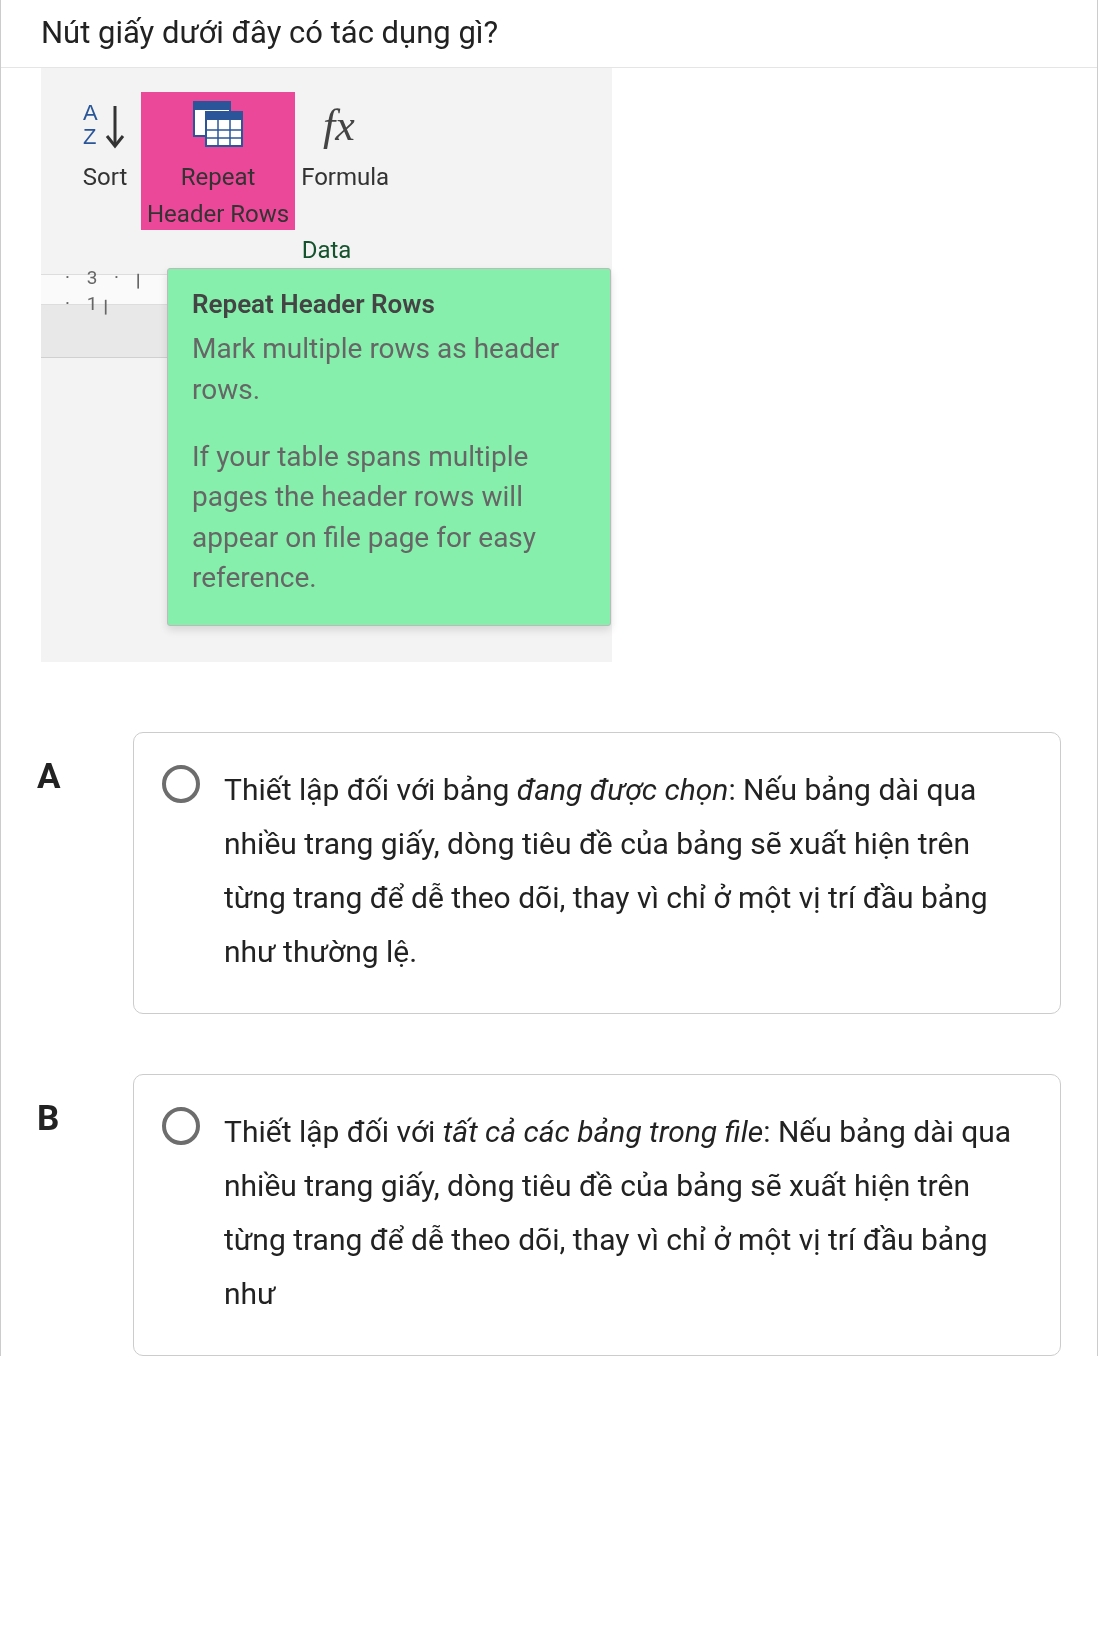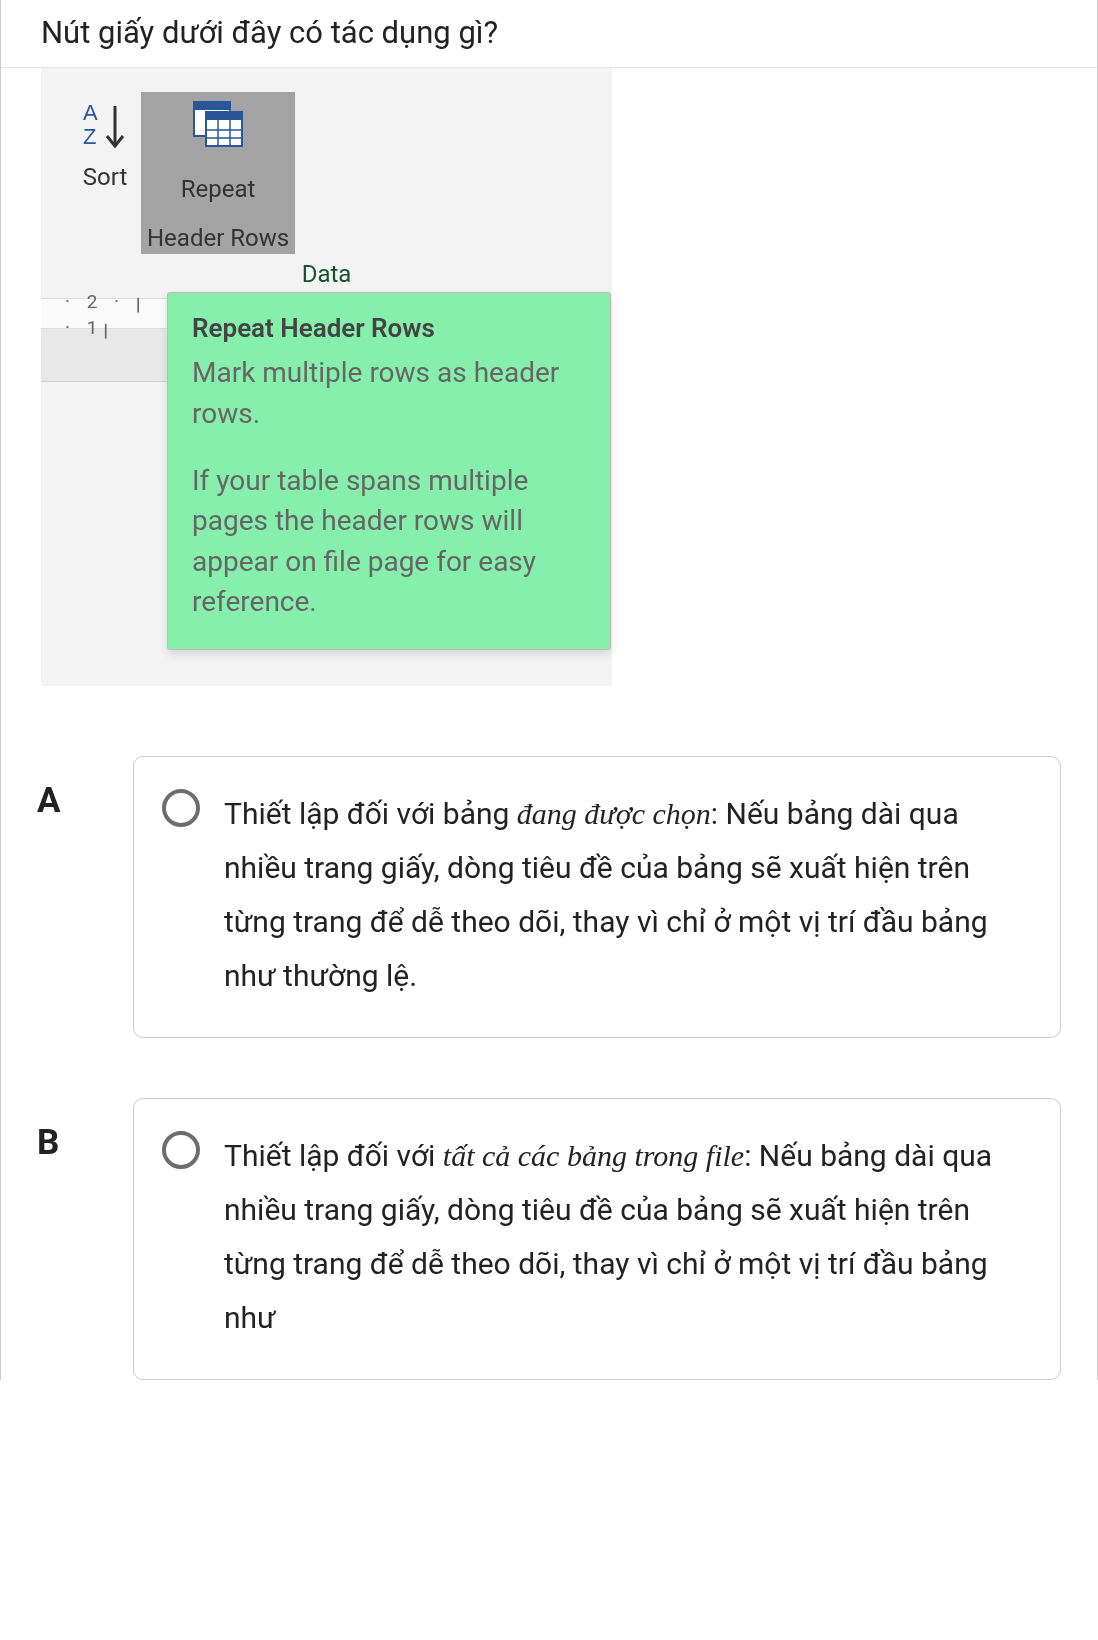--- a/index.html
+++ b/index.html
@@ -33,22 +33,21 @@
   }
   .ribbon-btn {
     display: flex;
     flex-direction: column;
     align-items: center;
     padding: 0 6px;
     text-align: center;
     min-height: 120px;
   }
   .ribbon-btn.selected {
-    background: #a3a3a3;
-    gap: 12px;
+    background: #ec4899;
   }
   .ribbon-label {
     font-size: 24px;
     color: #333;
     line-height: 1.3;
     margin-top: 6px;
   }
   .ribbon-group-label {
     text-align: center;
     font-size: 24px;
@@ -138,21 +137,21 @@
     border: 4px solid #6d6d6d;
     border-radius: 50%;
     flex-shrink: 0;
     margin-top: 2px;
   }
   .answer-text {
     font-size: 30px;
     color: #222;
     line-height: 1.8;
   }
-  .answer-text em { font-style: italic; font-family: Liberation Serif, serif; }
+  .answer-text em { font-style: italic; }
 </style>
 </head>
 <body>
 
 <div class="container">
 
   <div class="question-header">Nút giấy dưới đây có tác dụng gì?</div>
 
   <div class="ribbon-wrap">
     <div class="ribbon">
@@ -180,26 +179,34 @@
             <line x1="40" y1="20" x2="40" y2="46" stroke="#2a5699" stroke-width="1.5"></line>
             <line x1="16" y1="30" x2="52" y2="30" stroke="#2a5699" stroke-width="1.5"></line>
             <line x1="16" y1="38" x2="52" y2="38" stroke="#2a5699" stroke-width="1.5"></line>
           </svg>
         </div>
         <div class="ribbon-label">Repeat</div>
         <div class="ribbon-label">Header Rows</div>
       </div>
 
 
+      <div class="ribbon-btn">
+        <div class="icon-slot">
+          <svg width="56" height="52" viewBox="0 0 56 52">
+            <text x="6" y="40" font-size="44" font-style="italic" font-family="Georgia,serif" fill="#444">fx</text>
+          </svg>
+        </div>
+        <div class="ribbon-label">Formula</div>
+      </div>
     </div>
     <div class="ribbon-group-label">Data</div>
 
     <div class="doc-area">
       <div style="flex:0 0 126px">
-        <div class="ruler">· 2 · ꞁ · 1ꞁ</div>
+        <div class="ruler">· 3 · ꞁ · 1ꞁ</div>
         <div class="doc-bg"></div>
       </div>
       <div class="tooltip">
         <div class="tooltip-title">Repeat Header Rows</div>
         <div class="tooltip-line">Mark multiple rows as header rows.</div>
         <div class="tooltip-line gap">If your table spans multiple pages the header rows will appear on file page for easy reference.</div>
       </div>
     </div>
   </div>
 

